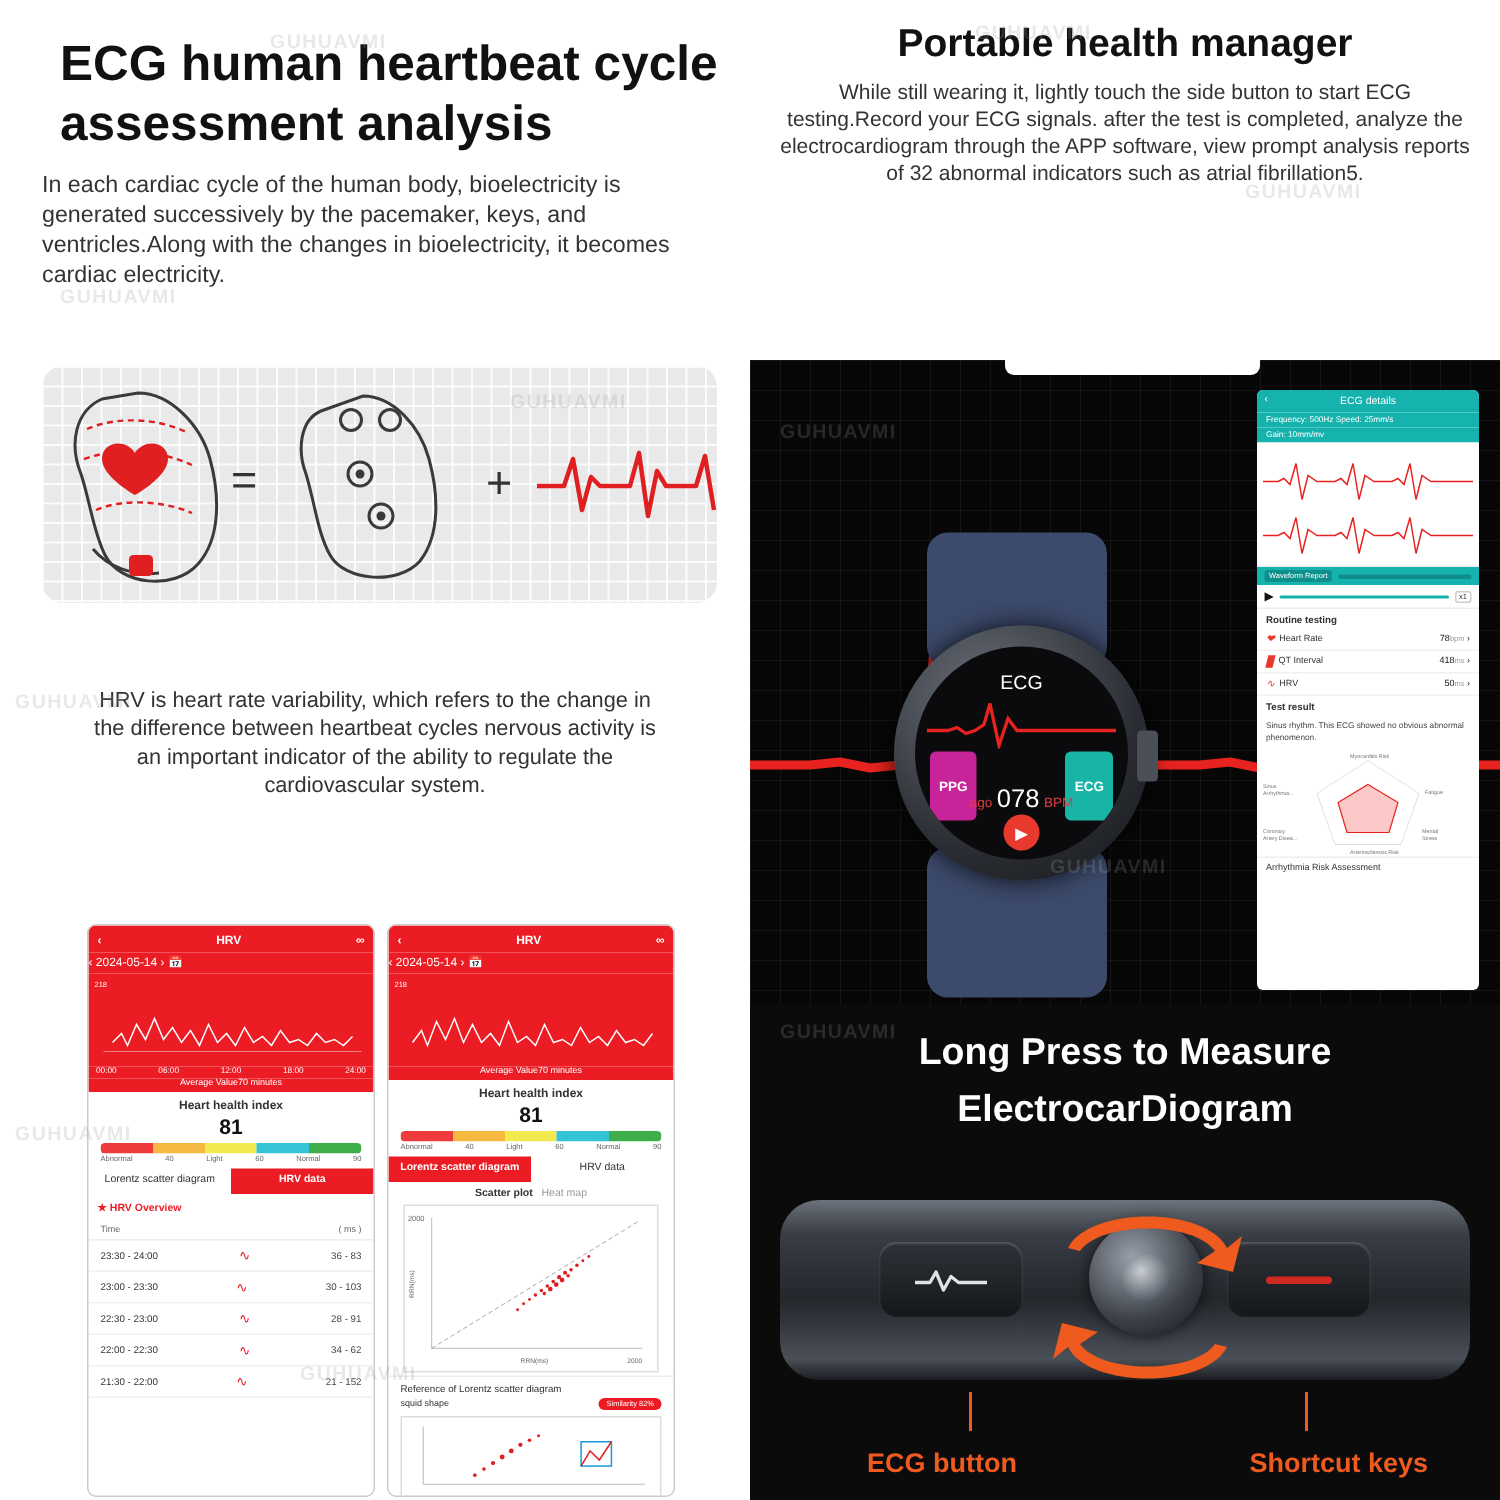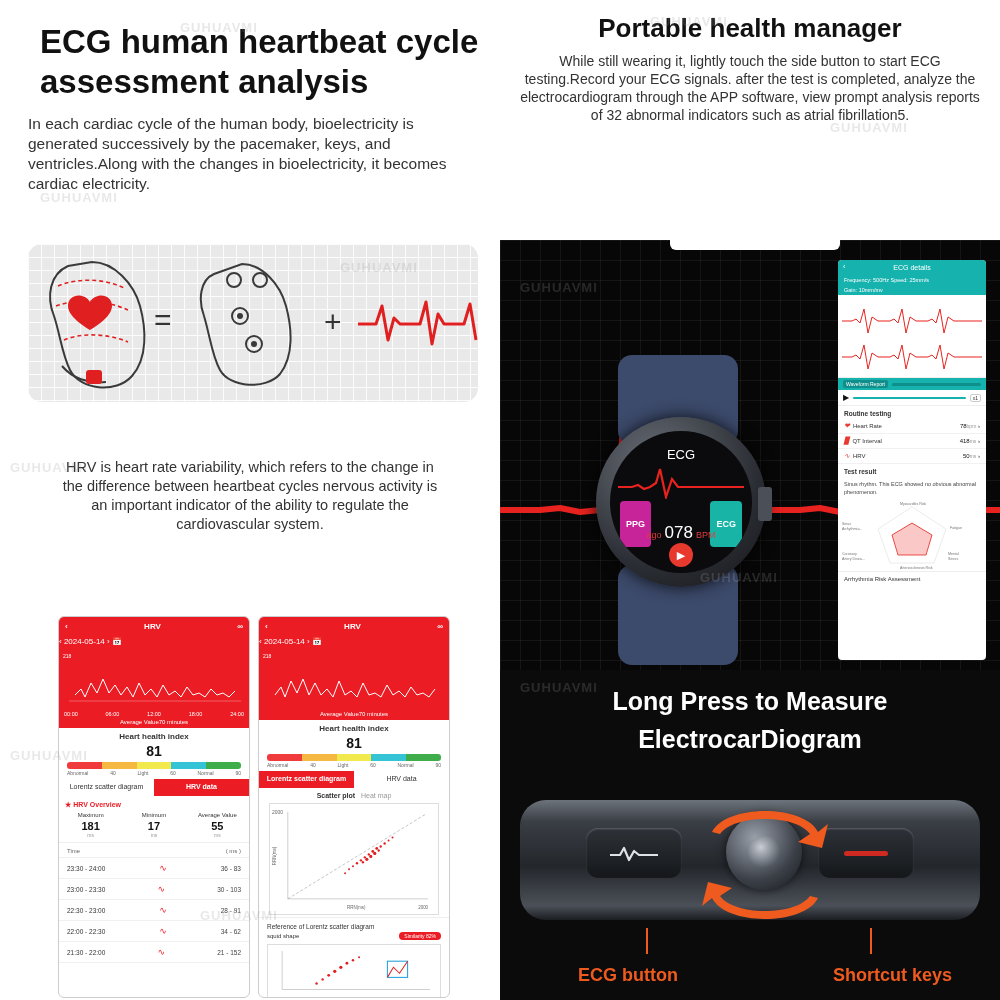--- a/index.html
+++ b/index.html
@@ -304,25 +304,20 @@
           <span>Light</span>
           <span>60</span>
           <span>Normal</span>
           <span>90</span>
       </div>
       <div class="ph-tabs">
         <div>Lorentz scatter diagram</div>
         <div class="active">HRV data</div>
       </div>
       <div class="ph-sec">★ <span>HRV Overview</span></div>
-      <div class="ph-3col">
-        <div><span>Maximum</span><span class="v">181</span><span class="u">ms</span></div>
-        <div><span>Minimum</span><span class="v">17</span><span class="u">ms</span></div>
-        <div><span>Average Value</span><span class="v">55</span><span class="u">ms</span></div>
-      </div>
       <div class="ph-rowhead">
         <span>Time</span>
         <span>( ms )</span>
       </div>
       <div class="ph-row">
           <span>23:30 - 24:00</span>
           <span class="mark">∿</span>
           <span class="rng">36 - 83</span>
         </div>
       <div class="ph-row">

